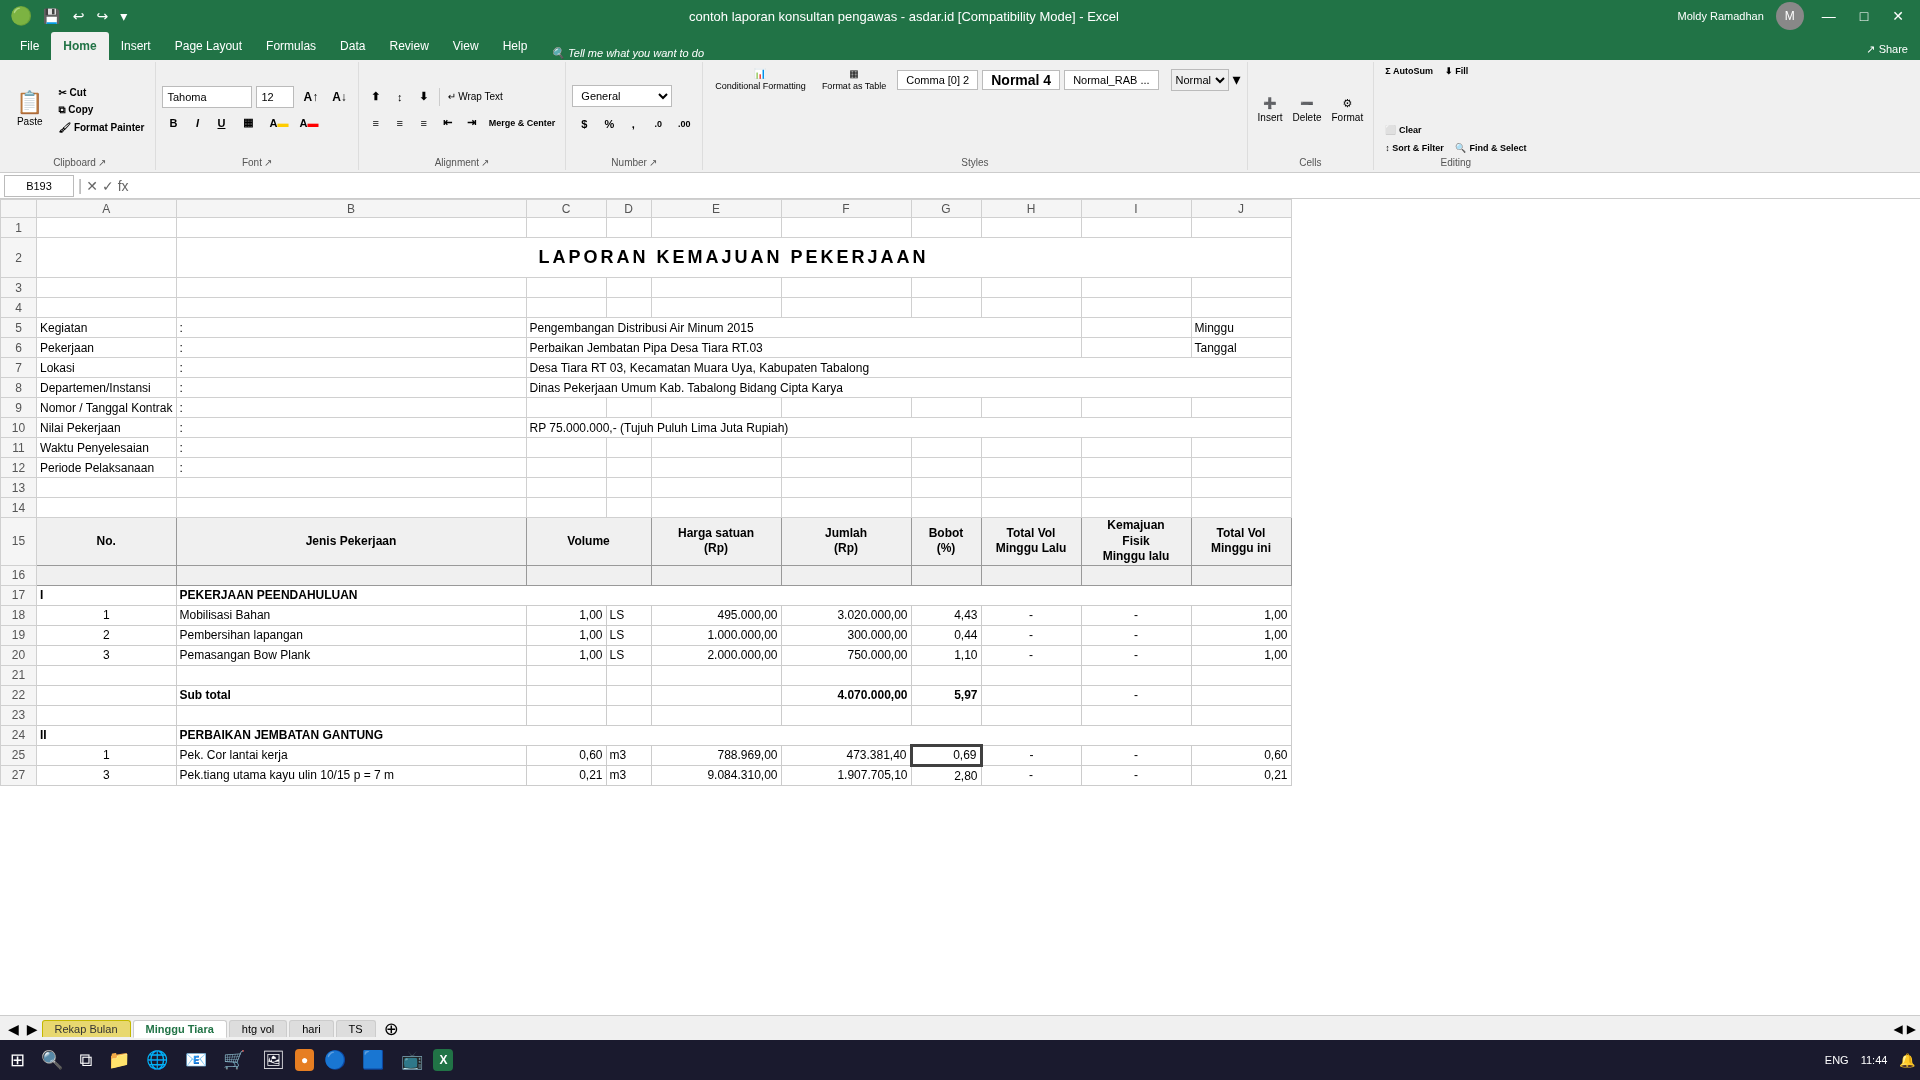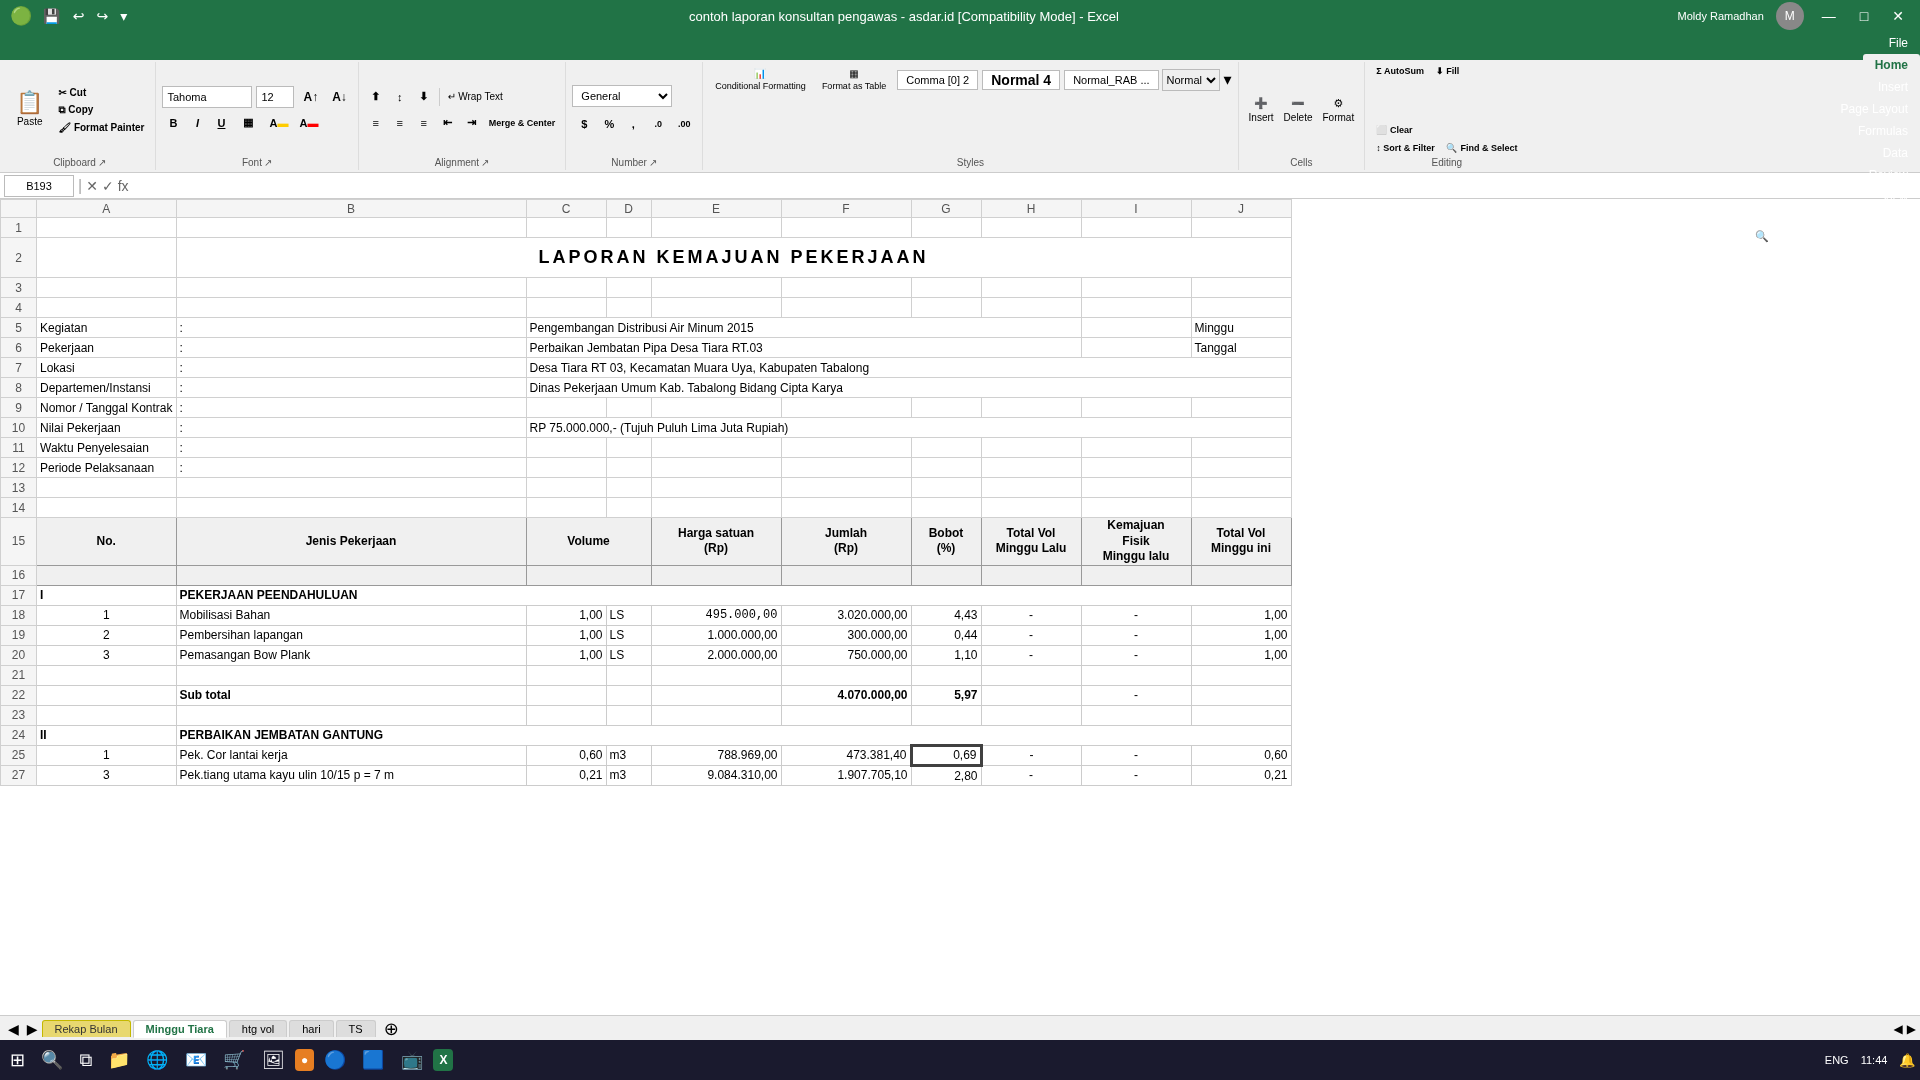--- a/index.html
+++ b/index.html
@@ -34,21 +34,20 @@
     }
     .qa-btn { background: none; border: none; color: white; cursor: pointer; font-size: 14px; padding: 0 3px; }
 
     
     .ribbon-tabs {
       background: #217346;
       display: flex;
       align-items: flex-end;
       padding: 0 0 0 8px;
       height: 28px;
-      flex-direction: column;
     }
     .ribbon-tab {
       padding: 4px 12px;
       color: white;
       cursor: pointer;
       font-size: 12px;
       border-radius: 3px 3px 0 0;
       height: 100%;
       display: flex;
       align-items: center;
@@ -366,21 +365,21 @@
 <div class="ribbon-tabs">
   <div class="ribbon-tab">File</div>
   <div class="ribbon-tab active">Home</div>
   <div class="ribbon-tab">Insert</div>
   <div class="ribbon-tab">Page Layout</div>
   <div class="ribbon-tab">Formulas</div>
   <div class="ribbon-tab">Data</div>
   <div class="ribbon-tab">Review</div>
   <div class="ribbon-tab">View</div>
   <div class="ribbon-tab">Help</div>
-  <div style="flex:1; display:flex; align-items:flex-start; padding:0 12px;">
+  <div style="flex:1; display:flex; align-items:flex-start; padding:0 12px;font-style:italic;">
     <span style="color:white; font-size:11px;">🔍 Tell me what you want to do</span>
   </div>
   <div style="padding:4px 12px; color:white; font-size:11px; cursor:pointer;">↗ Share</div>
 </div>
 
 <div class="ribbon">
 
   <div class="ribbon-group" style="min-width:90px;">
     <div class="rg-content">
       <div style="display:flex; flex-direction:column; align-items:center;">
@@ -482,21 +481,21 @@
         </button>
         <button class="cond-fmt-btn">
           <span>▦</span>
           <span style="font-size:9px; white-space:nowrap;">Format as Table</span>
         </button>
         <div style="display:flex; flex-direction:row; gap:2px;">
           <div style="display:flex; gap:2px; flex-wrap:wrap;">
             <button class="style-item">Comma [0] 2</button>
             <button class="style-item style-normal4">Normal 4</button>
           </div>
-          <div style="display:flex; gap:2px;">
+          <div style="display:flex; gap:11px;">
             <button class="style-item">Normal_RAB ...</button>
             <select style="height:22px; font-size:11px; border:1px solid #bbb;">
               <option>Normal</option>
             </select>
           </div>
         </div>
         <button style="background:none; border:none; cursor:pointer; font-size:16px;">▾</button>
       </div>
     </div>
     <div class="ribbon-group-label">
@@ -783,21 +782,21 @@
           <td class="cell-bold" style="border:1px solid #ccc;">I</td>
           <td class="cell-bold" colspan="9" style="border:1px solid #ccc;">PEKERJAAN PEENDAHULUAN</td>
         </tr>
 
         <tr>
           <th class="row-header">18</th>
           <td class="cell-center" style="border:1px solid #ccc;">1</td>
           <td style="border:1px solid #ccc;">Mobilisasi Bahan</td>
           <td class="cell-right" style="border:1px solid #ccc;">1,00</td>
           <td style="border:1px solid #ccc;">LS</td>
-          <td class="cell-right" style="border:1px solid #ccc;font-family:Liberation Mono, monospace;">495.000,00</td>
+          <td class="cell-right" style="border:1px solid #ccc;">495.000,00</td>
           <td class="cell-right" style="border:1px solid #ccc;">3.020.000,00</td>
           <td class="cell-right" style="border:1px solid #ccc;">4,43</td>
           <td class="cell-center" style="border:1px solid #ccc;">-</td>
           <td class="cell-center" style="border:1px solid #ccc;">-</td>
           <td class="cell-right" style="border:1px solid #ccc;">1,00</td>
         </tr>
 
         <tr>
           <th class="row-header">19</th>
           <td class="cell-center" style="border:1px solid #ccc;">2</td>

